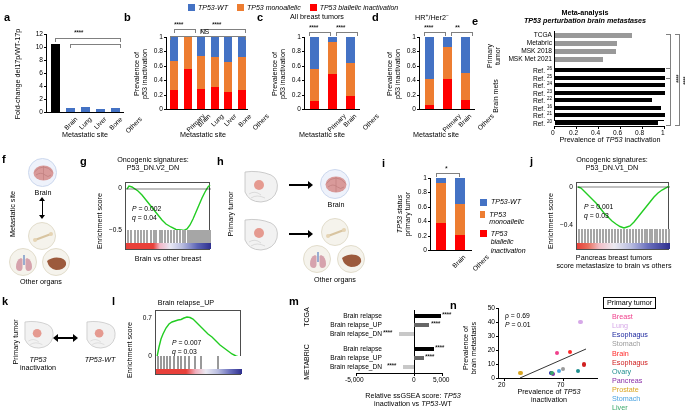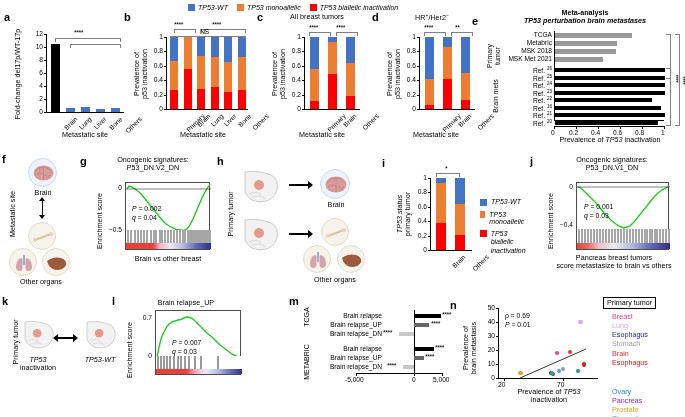--- a/index.html
+++ b/index.html
@@ -774,20 +774,24 @@
     <div class="xtl" style="left:48px; top:67px;">5,000</div>
   </div>
 
   <div class="stars" style="left:197px; top:18.5px;">****</div>
   <div class="stars" style="left:186px; top:27.5px;">****</div>
   <div class="stars" style="left:138px; top:36.5px;">****</div>
   <div class="stars" style="left:190px; top:51.5px;">****</div>
   <div class="stars" style="left:180px; top:60.5px;">****</div>
   <div class="stars" style="left:142px; top:69.5px;">****</div>
 
+  <div class="ttl" style="position:absolute; left:88px; top:100px; width:160px;">
+    Relative ssGSEA score: <span class="ital">TP53</span><br>
+    inactivation vs <span class="ital">TP53</span>-WT
+  </div>
 </div>
 
 <div class="panel" style="left:440px; top:292px; width:245px; height:125px;">
   <div class="plabel" style="left:10px; top:8px;">n</div>
   <div class="ylab-rot" style="left:22px; top:100px; width:88px; font-size:7.2px;">
     <span>Prevalence of</span><br>
     <span>brain metastasis</span>
   </div>
 
   <div style="position:absolute; left:58px; top:16px; width:100px; height:70px;">
@@ -838,20 +842,20 @@
 
   <div style="position:absolute; left:163px; top:5px;">
     <div class="legend-n-title">Primary tumor</div>
     <div style="margin-top:3px; margin-left:9px;">
       <div class="legend-n-item" style="color:#f0408c;">Breast</div>
       <div class="legend-n-item" style="color:#d6a8e8;">Lung</div>
       <div class="legend-n-item" style="color:#1f2aa0;">Esophagus</div>
       <div class="legend-n-item" style="color:#9a9a9a;">Stomach</div>
       <div class="legend-n-item" style="color:#ff2a2a;">Brain</div>
       <div class="legend-n-item" style="color:#d02020;">Esophagus</div>
-      <div class="legend-n-item" style="color:#1f8f8f;margin-top:20px;">Ovary</div>
+      <div class="legend-n-item" style="color:#1f8f8f;">Ovary</div>
       <div class="legend-n-item" style="color:#8a2fa8;">Pancreas</div>
       <div class="legend-n-item" style="color:#d9a520;">Prostate</div>
       <div class="legend-n-item" style="color:#4aa3e0;">Stomach</div>
       <div class="legend-n-item" style="color:#3aa86a;">Liver</div>
     </div>
   </div>
 </div>
 
 </body></html>

